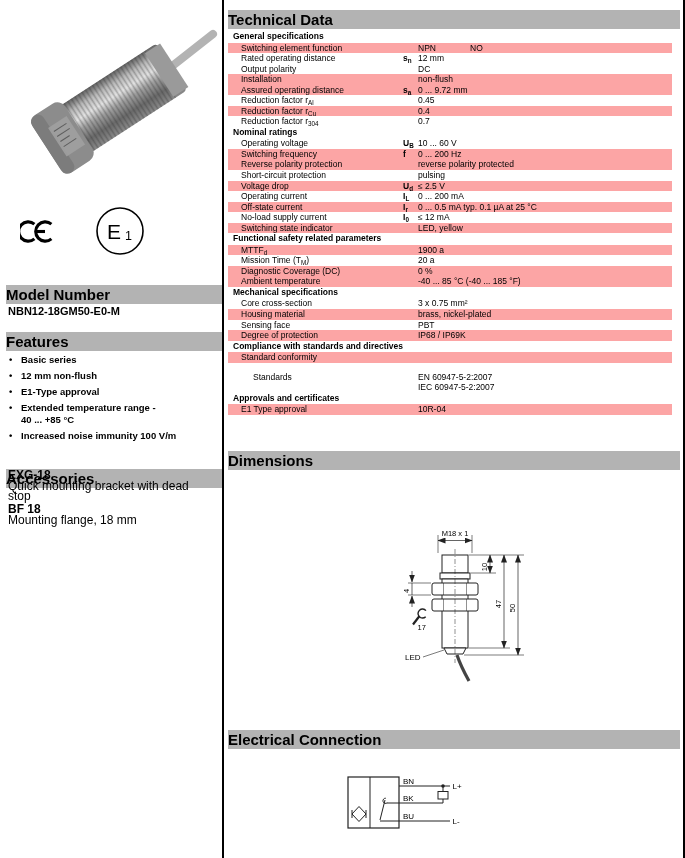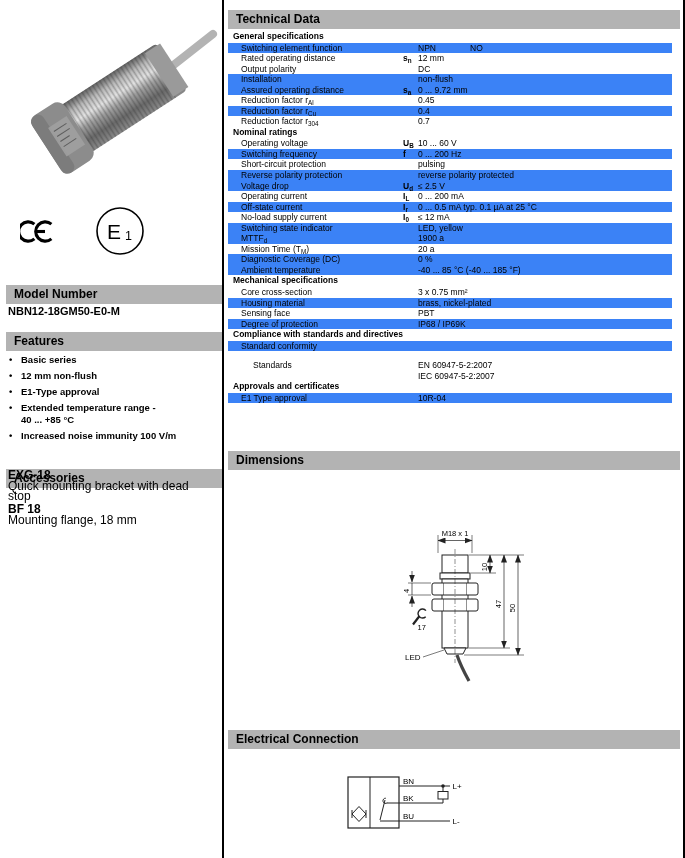--- a/index.html
+++ b/index.html
@@ -1,28 +1,28 @@
 <!DOCTYPE html>
 <html><head>
 <meta charset="utf-8">
 <style>
   html,body{margin:0;padding:0;background:#fff;}
   .page{position:relative;width:685px;height:858px;background:#fff;overflow:hidden;
         font-family:"Liberation Sans",sans-serif;color:#000;}
   .vline{position:absolute;top:0;height:858px;background:#000;}
   .bar{position:absolute;height:19px;background:#b3b3b3;line-height:19px;
-       font-weight:bold;font-size:12px;padding-left:8px;box-sizing:border-box;}
+       font-weight:bold;font-size:15px;padding-left:0;box-sizing:border-box;}
   .bar-left{left:6px;width:216px;}
   .bar-right{left:228px;width:452px;}
 
   
   #tech-rows{position:absolute;left:228px;top:31px;width:444px;}
   .sect{font-weight:bold;font-size:8.5px;height:11.5px;line-height:11.5px;padding-left:5px;}
   .trow{position:relative;height:10.55px;font-size:8.5px;line-height:10.55px;}
-  .trow.shade{background:#3b82f6;}
+  .trow.shade{background:#fca5a5;}
   .trow.h2{height:21.1px;margin-top:9px;}
   .trow .lbl{position:absolute;left:13px;top:0;white-space:nowrap;}
   .trow.ind2 .lbl{left:25px;}
   .trow .sym{position:absolute;left:175px;top:0;font-weight:bold;}
   .trow .val{position:absolute;left:190px;top:0;white-space:nowrap;}
   .trow .val2{position:absolute;left:242px;top:0;}
   .trow .vl{display:block;height:10.55px;line-height:10.55px;}
   sub{font-size:6.3px;line-height:0;vertical-align:-1.5px;}
 
   
@@ -154,27 +154,27 @@
       <div class="trow">
         <span class="lbl">Operating voltage</span>
         <span class="sym">U<sub>B</sub></span>
         <span class="val">10 ... 60 V</span>
       </div>
       <div class="trow shade">
         <span class="lbl">Switching frequency</span>
         <span class="sym">f</span>
         <span class="val">0 ... 200 Hz</span>
       </div>
+      <div class="trow shade">
+        <span class="lbl">Reverse polarity protection</span>
+        <span class="val">reverse polarity protected</span>
+      </div>
       <div class="trow">
         <span class="lbl">Short-circuit protection</span>
         <span class="val">pulsing</span>
-      </div>
-      <div class="trow shade">
-        <span class="lbl">Reverse polarity protection</span>
-        <span class="val">reverse polarity protected</span>
       </div>
       <div class="trow shade">
         <span class="lbl">Voltage drop</span>
         <span class="sym">U<sub>d</sub></span>
         <span class="val">≤ 2.5 V</span>
       </div>
       <div class="trow">
         <span class="lbl">Operating current</span>
         <span class="sym">I<sub>L</sub></span>
         <span class="val">0 ... 200 mA</span>
@@ -186,20 +186,21 @@
       </div>
       <div class="trow">
         <span class="lbl">No-load supply current</span>
         <span class="sym">I<sub>0</sub></span>
         <span class="val">≤ 12 mA</span>
       </div>
       <div class="trow shade">
         <span class="lbl">Switching state indicator</span>
         <span class="val">LED, yellow</span>
       </div>
+      <div class="sect">Functional safety related parameters</div>
       <div class="trow shade">
         <span class="lbl">MTTF<sub>d</sub></span>
         <span class="val">1900 a</span>
       </div>
       <div class="trow">
         <span class="lbl">Mission Time (T<sub>M</sub>)</span>
         <span class="val">20 a</span>
       </div>
       <div class="trow shade">
         <span class="lbl">Diagnostic Coverage (DC)</span>

